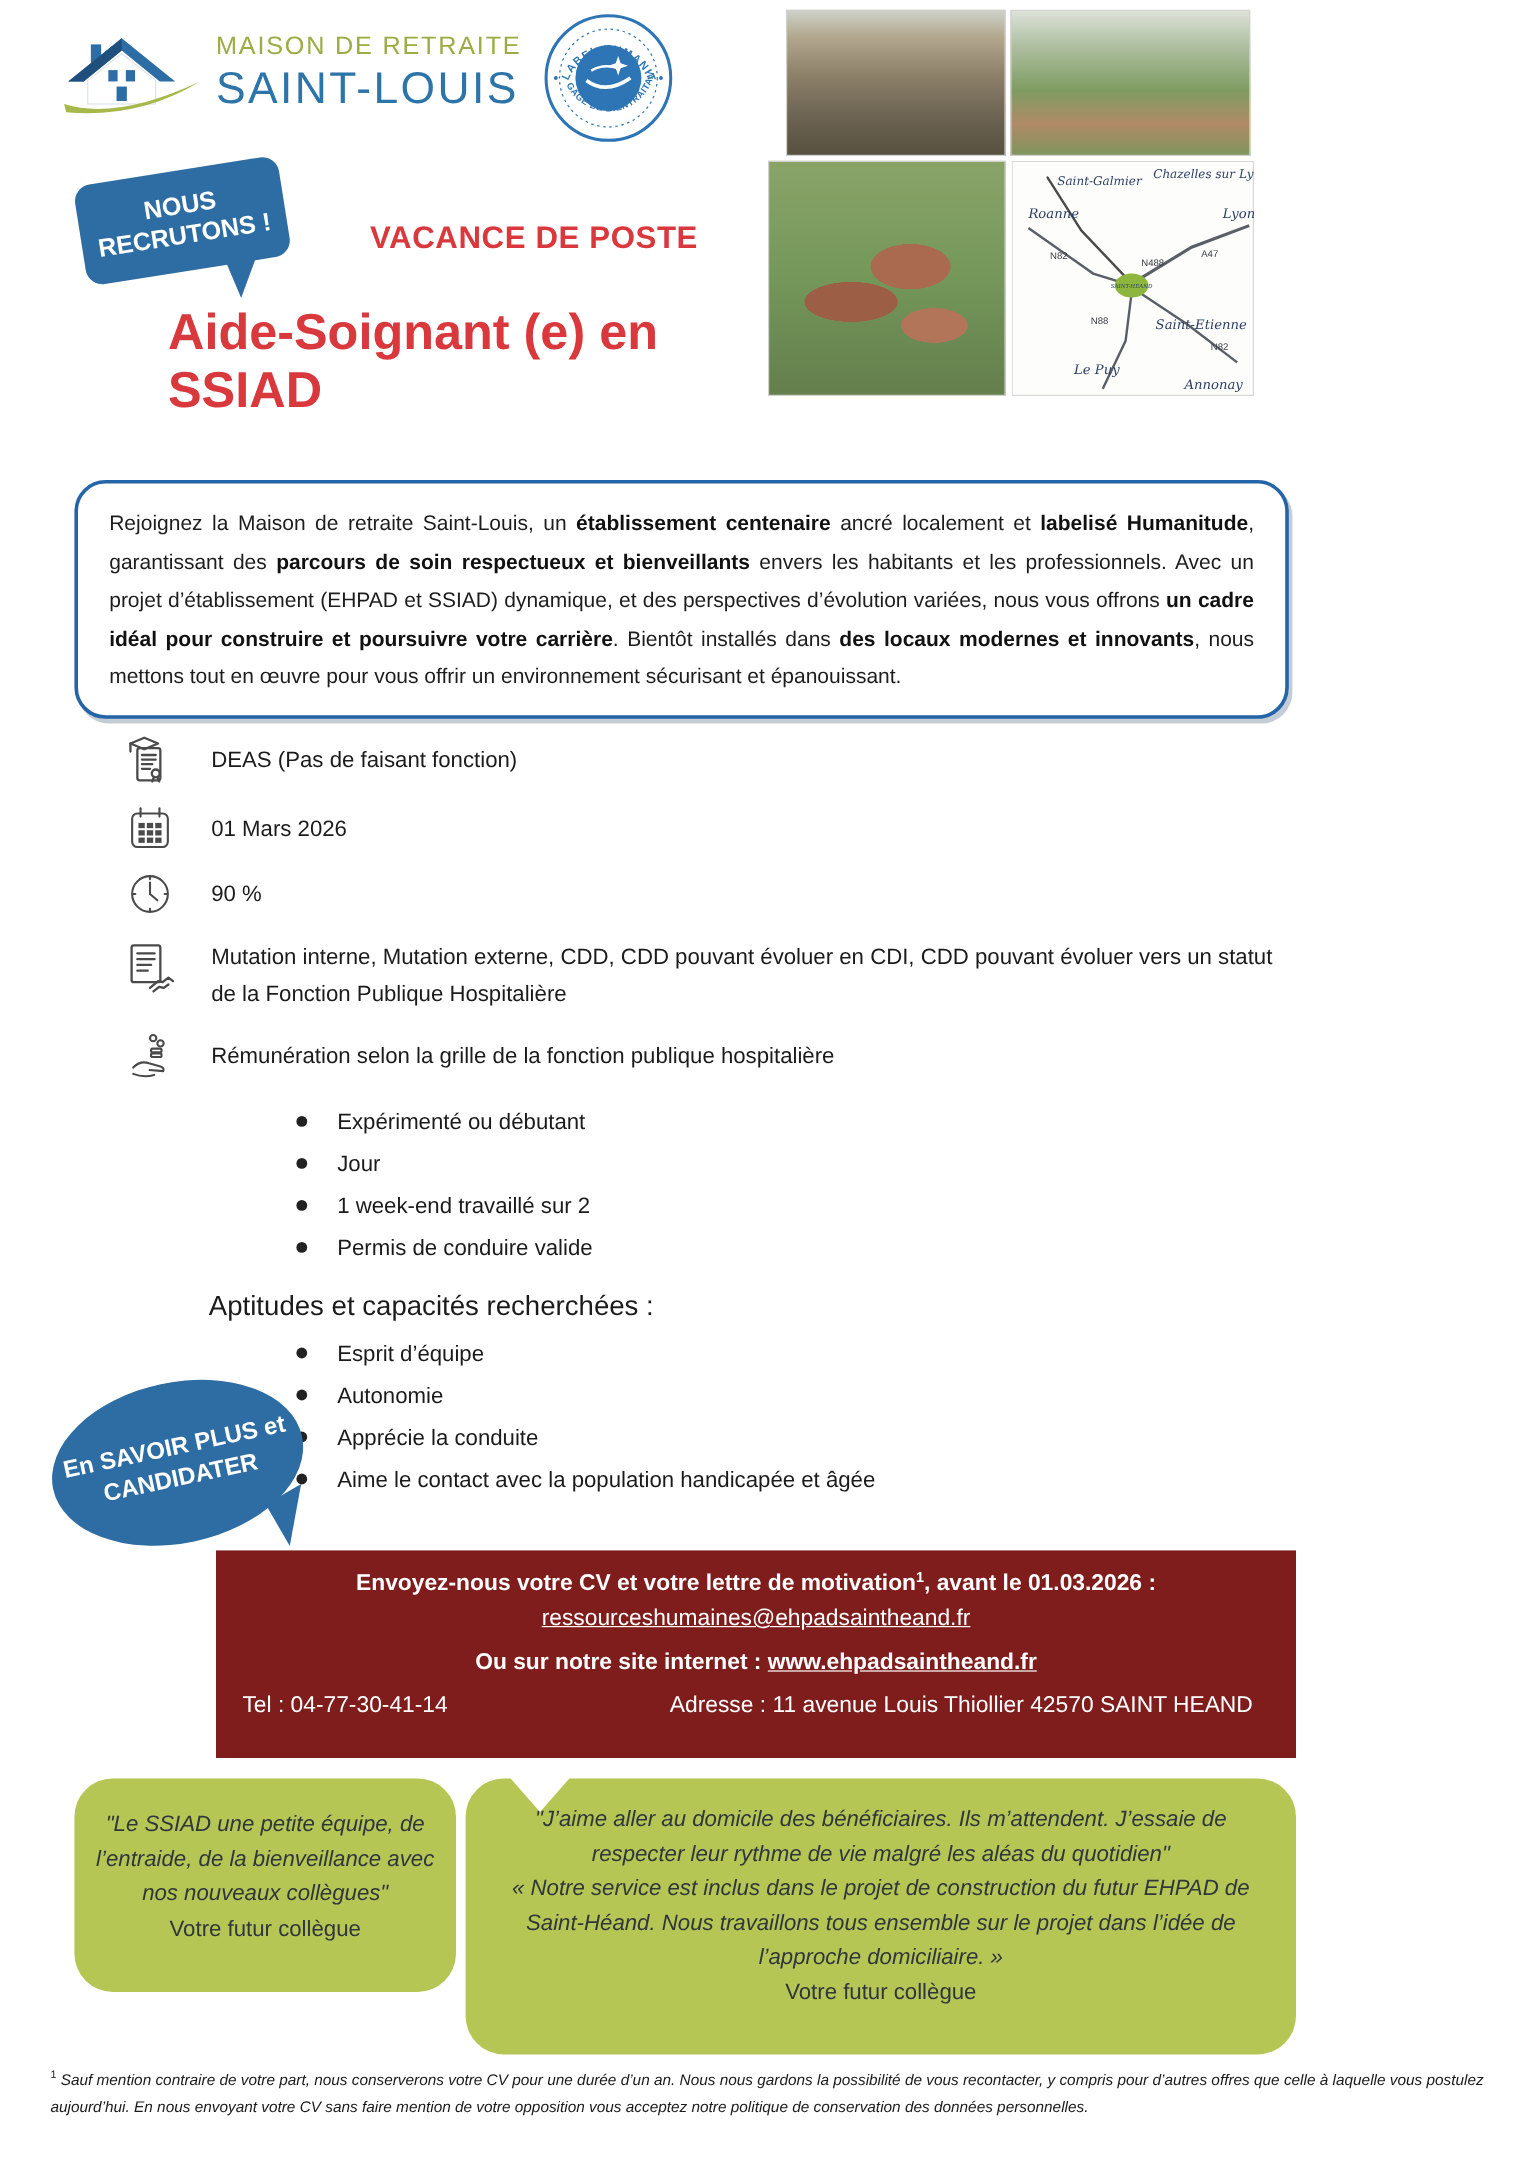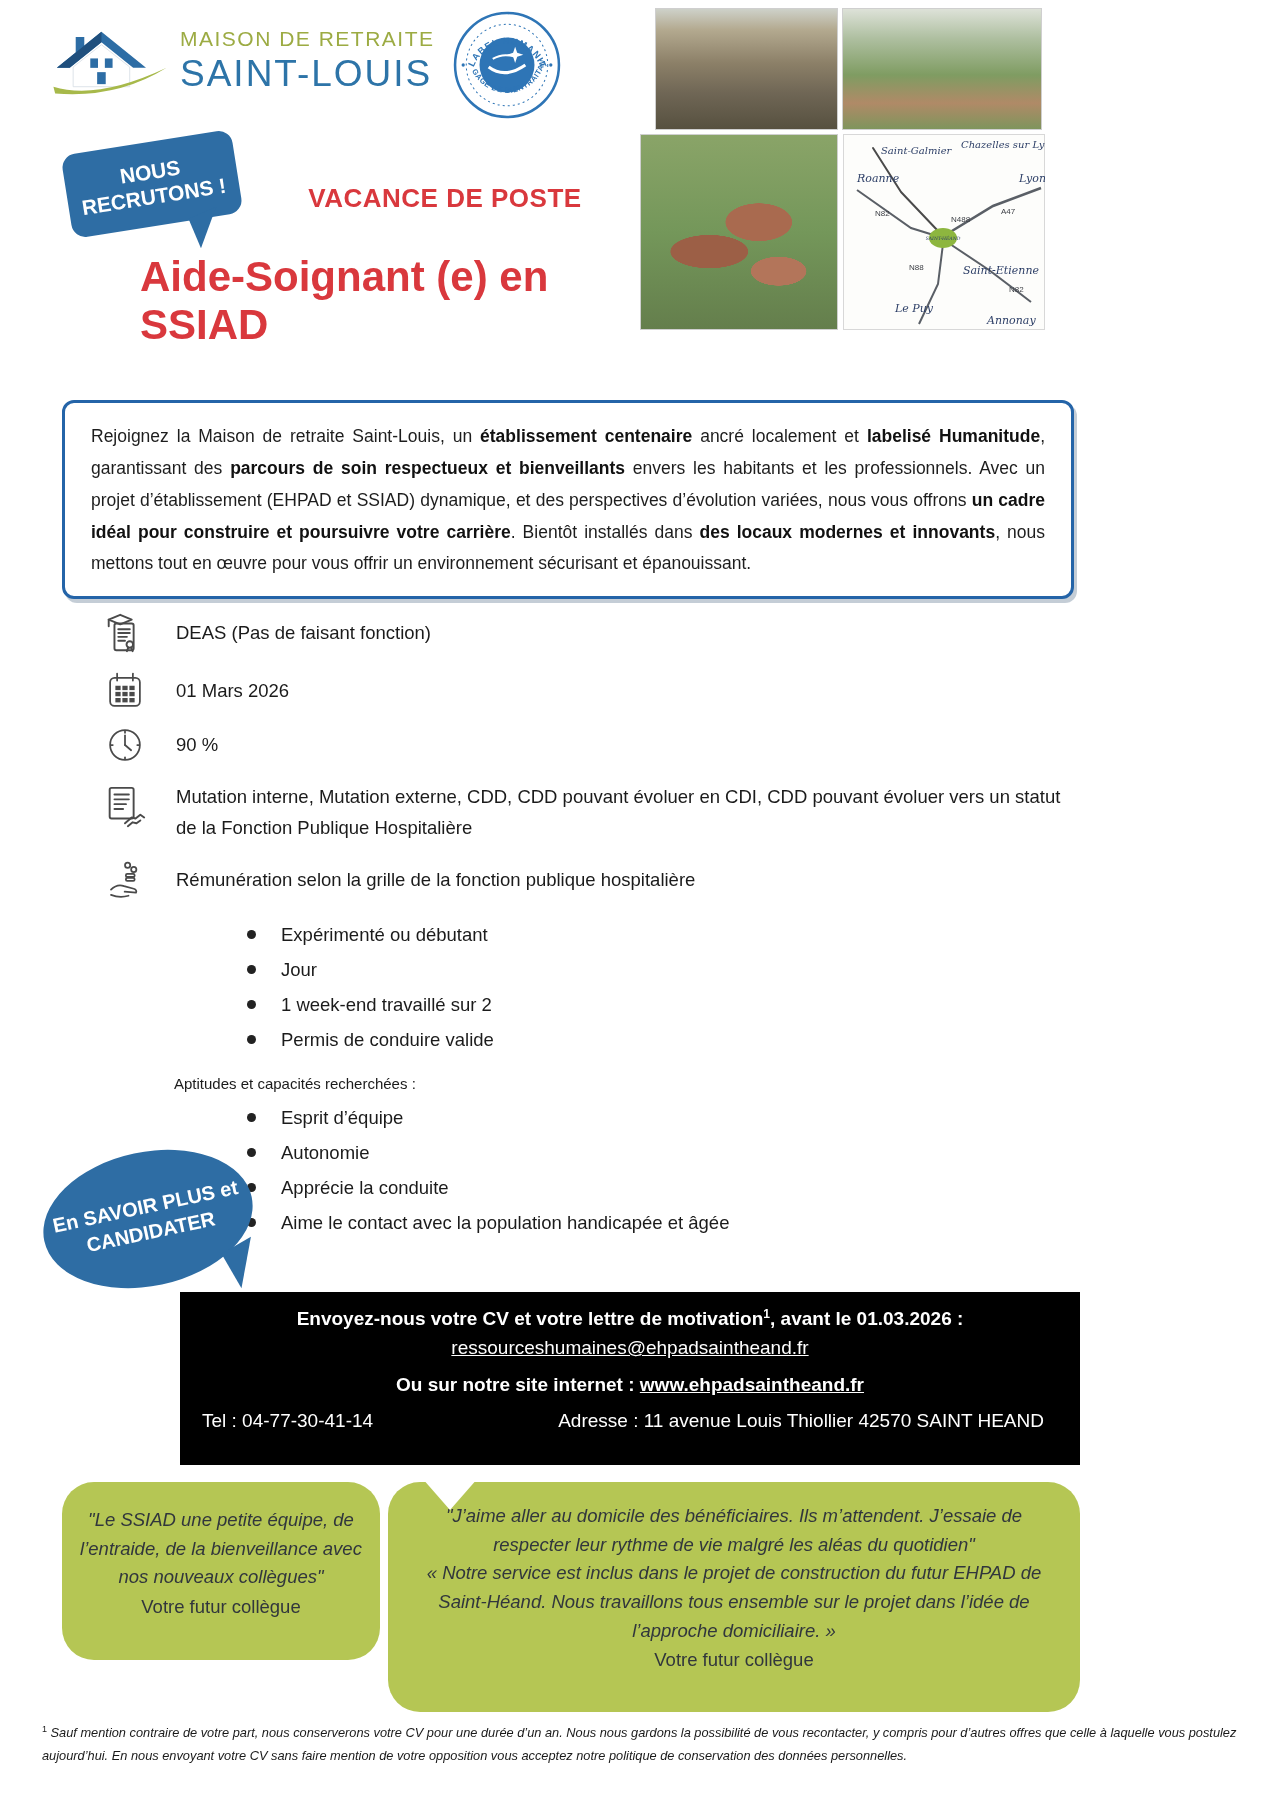--- a/index.html
+++ b/index.html
@@ -38,52 +38,52 @@
     content:"";position:absolute;right:22px;bottom:-26px;width:0;height:0;
     border-top:32px solid #2e6da4;border-right:30px solid transparent;transform:rotate(-14deg);
   }
   .title-red{position:absolute;left:250px;top:183px;width:390px;text-align:center;
     color:#d9383d;font-size:26px;font-weight:bold;letter-spacing:.5px;}
   .subtitle-red{position:absolute;left:140px;top:253px;width:470px;text-align:left;
     color:#d9383d;font-size:42px;font-weight:bold;}
   
   .intro-box{
     position:absolute;left:62px;top:400px;width:1012px;box-sizing:border-box;
-    border:3px solid #2464a8;border-radius:12px;padding:18px 26px 16px 26px;
+    border:3px solid #2464a8;border-radius:26px;padding:18px 26px 16px 26px;
     font-size:17.5px;line-height:1.82;text-align:justify;color:#1d1d1d;
     box-shadow:3px 4px 0 rgba(125,145,165,.45);background:#fff;
   }
   .intro-box .b{font-weight:bold;color:#111;}
   
   .details{position:absolute;left:100px;top:598px;width:1000px;}
   .drow{display:flex;align-items:center;gap:26px;}
   .drow .ic{width:50px;min-width:50px;display:flex;justify-content:center;}
   .drow .dtxt{font-size:18.5px;color:#1b1b1b;line-height:1.65;}
   .r1{margin-top:12px;} .r2{margin-top:14px;} .r3{margin-top:12px;}
   .r4{margin-top:16px;align-items:flex-start;} .r4 .ic{margin-top:2px;}
   .r5{margin-top:16px;} .r6{margin-top:20px;}
   ul.blist{list-style:none;margin:16px 0 0 0;padding:0 0 0 145px;}
   ul.blist li{position:relative;padding-left:36px;font-size:18.5px;color:#1b1b1b;line-height:35px;}
   ul.blist li::before{content:"";position:absolute;left:2px;top:13px;width:9px;height:9px;border-radius:50%;background:#222;}
-  .apt-label{margin:18px 0 0 74px;font-size:15px;color:#1b1b1b;}
+  .apt-label{margin:18px 0 0 74px;font-size:23px;color:#1b1b1b;}
   ul.blist.apt{margin-top:8px;}
   
   .cta-bubble{
     position:absolute;left:42px;top:1152px;width:212px;height:134px;background:#2e6da4;
     border-radius:50%;transform:rotate(-12deg);color:#fff;font-weight:bold;font-size:20px;
     display:flex;flex-direction:column;align-items:center;justify-content:center;gap:2px;
     z-index:3;cursor:pointer;text-align:center;line-height:1.2;
   }
   .cta-bubble::after{
     content:"";position:absolute;right:2px;bottom:-16px;width:0;height:0;
     border-top:40px solid #2e6da4;border-right:34px solid transparent;transform:rotate(-18deg);
   }
   
   .contact-box{
-    position:absolute;left:180px;top:1292px;width:900px;height:173px;background:#000000;
+    position:absolute;left:180px;top:1292px;width:900px;height:173px;background:#7f1d1d;
     color:#fff;text-align:center;box-sizing:border-box;padding-top:15px;z-index:2;
   }
   .contact-box .c1{font-size:19px;font-weight:bold;}
   .contact-box .c1 sup{font-size:12px;}
   .contact-box .email{display:inline-block;margin-top:7px;font-size:19px;font-weight:normal;
     text-decoration:underline;color:#fff;cursor:pointer;}
   .contact-box .c3{margin-top:15px;font-size:19px;font-weight:bold;}
   .contact-box .c3 .site{text-decoration:underline;cursor:pointer;}
   .contact-box .crow{display:flex;justify-content:space-between;margin-top:14px;
     padding:0 36px 0 22px;font-size:19px;font-weight:400;}

